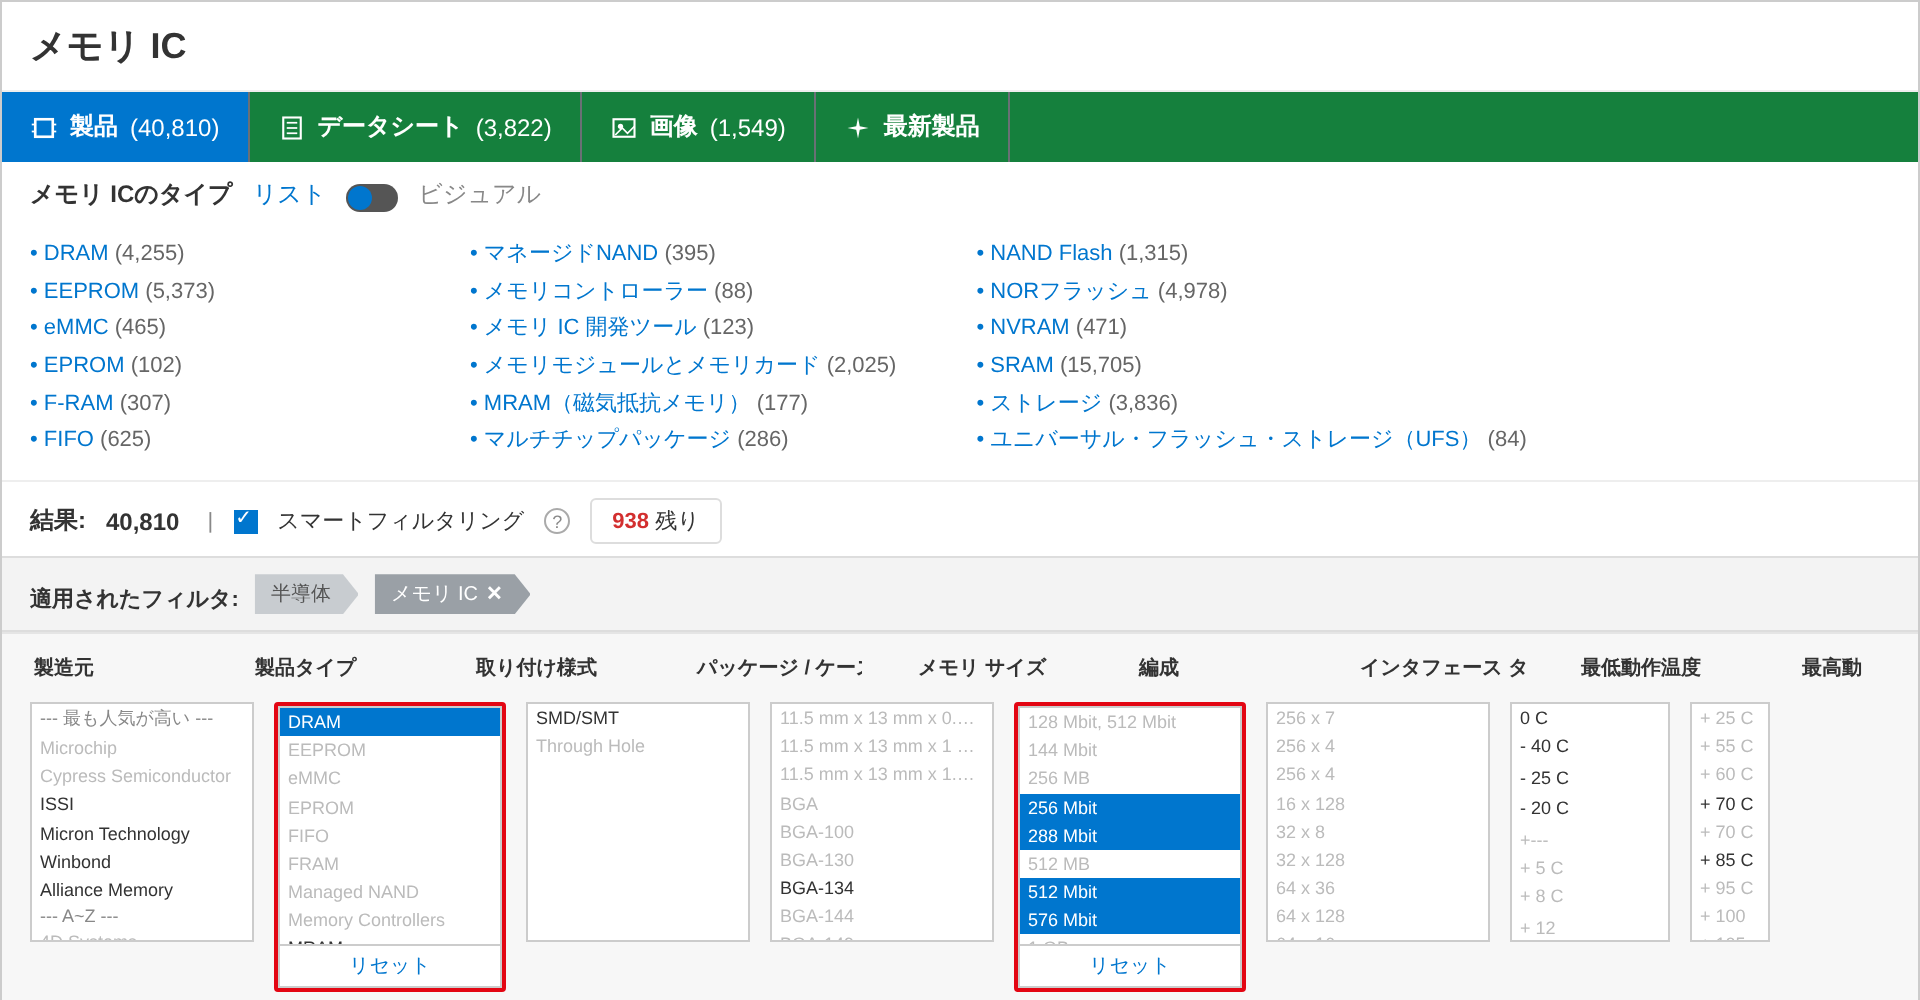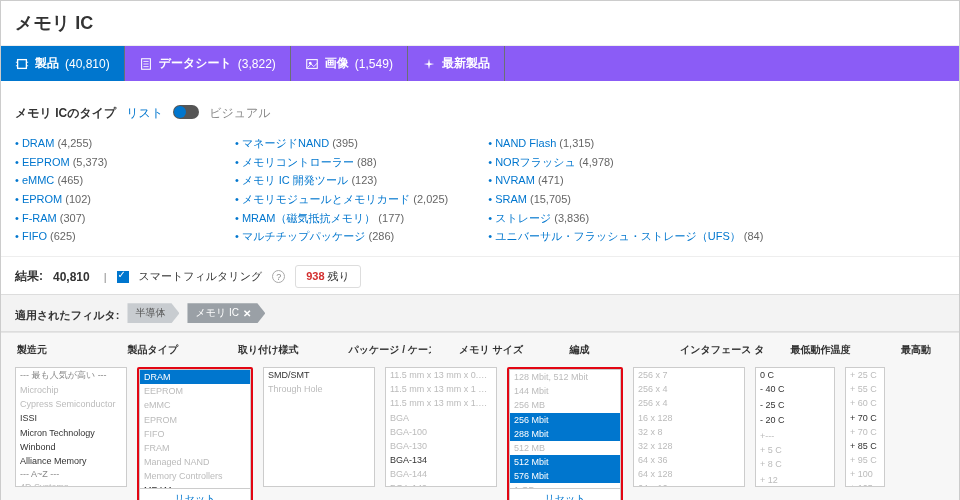--- a/index.html
+++ b/index.html
@@ -1,25 +1,25 @@
 <!DOCTYPE html>
 <html><head>
 <meta charset="utf-8">
 <style>
   * { box-sizing: border-box; margin: 0; padding: 0; }
   body { font-family: "Helvetica Neue", Arial, sans-serif; font-size: 11px; color: #333; background: #fff; width: 960px; }
   .page { border: 1px solid #ccc; }
   .title-bar { padding: 10px 14px; font-size: 18px; font-weight: bold; border-bottom: 1px solid #eee; }
-  .tabs { display: flex; background: #8b5cf6; }
+  .tabs { display: flex; background: #15803d; }
   .tab { padding: 9px 14px; color: #fff; font-size: 12px; display: flex; align-items: center; gap: 6px; cursor: pointer; border-right: 1px solid #6a7075; }
   .tab.active { background: #0076CE; }
   .tab .count { font-weight: normal; }
   .tab .label { font-weight: bold; }
   .tab .ico { width: 14px; height: 14px; display: inline-block; }
-  .type-row { padding: 8px 14px; display: flex; align-items: flex-start; gap: 10px; font-size: 12px; margin-top: 16px; }
+  .type-row { padding: 8px 14px; display: flex; align-items: flex-end; gap: 10px; font-size: 12px; }
   .type-row .lbl { font-weight: bold; }
   .type-row .link { color: #0076CE; cursor: pointer; }
   .toggle { width: 26px; height: 14px; background: #555; border-radius: 7px; position: relative; display: inline-block; }
   .toggle::after { content: ""; position: absolute; left: 1px; top: 1px; width: 12px; height: 12px; background: #0076CE; border-radius: 50%; }
   .cats { display: flex; gap: 40px; padding: 4px 14px 10px 14px; }
   .cat-col { flex: 0 0 auto; min-width: 180px; }
   .cat-item { color: #0076CE; font-size: 11px; line-height: 1.7; cursor: pointer; }
   .cat-item::before { content: "• "; color: #0076CE; }
   .cat-item .cnt { color: #666; }
   .results-row { padding: 8px 14px 6px 14px; border-top: 1px solid #eee; display: flex; align-items: center; gap: 10px; }

